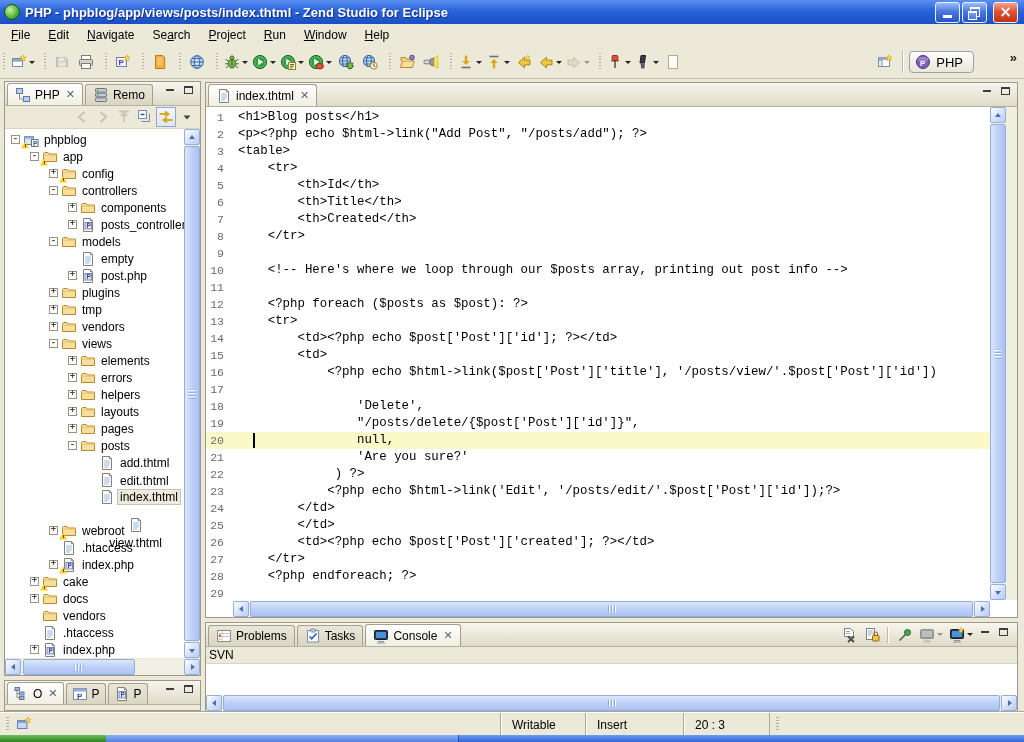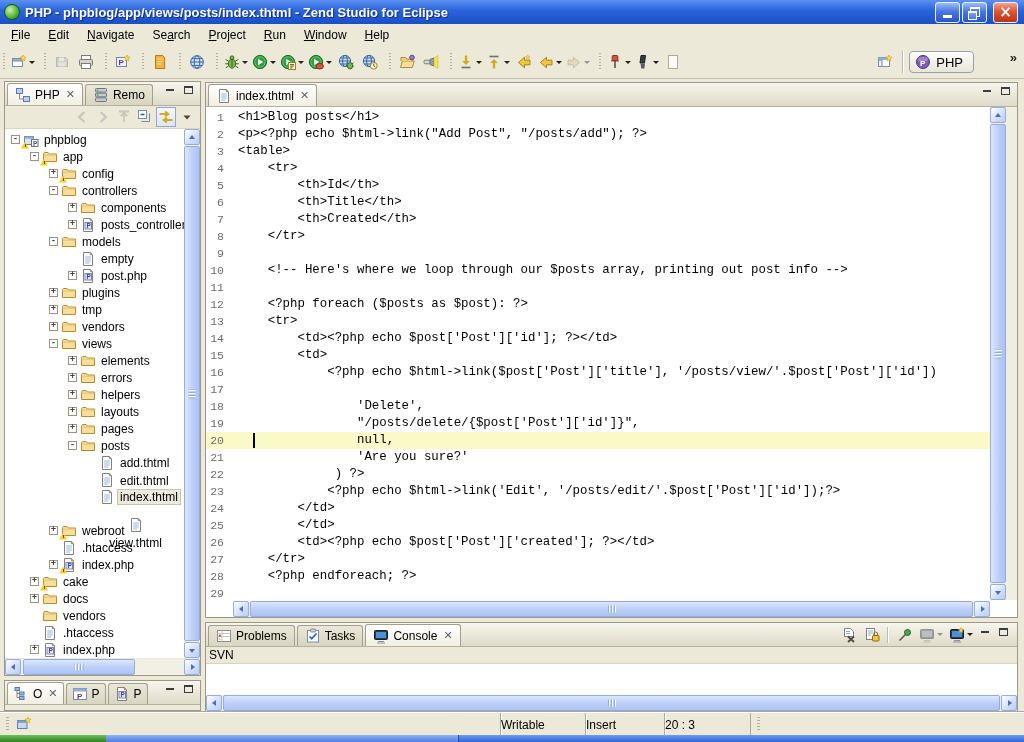--- a/index.html
+++ b/index.html
@@ -112,21 +112,21 @@
   .tri.l{border-right:4.5px solid #4A6FB8;margin-left:-4px;}
   .tri.r{border-left:4.5px solid #4A6FB8;margin-right:-4px;}
 
   
   .statusbar{position:absolute;left:0;right:0;top:712px;height:23px;background:#ECE9D8;
     border-top:1px solid #fff;box-shadow:0 -1px 0 #ACA899;}
   .sb-handle{position:absolute;left:6px;top:4px;bottom:4px;width:3px;
     background:repeating-linear-gradient(180deg,#B4AE9A 0 1px,transparent 1px 3px);}
   .fastview{position:absolute;left:16px;top:3px;}
   .fields{position:absolute;left:500px;top:0;bottom:0;display:flex;}
-  .field{box-sizing:border-box;border-left:1px solid #ACA899;box-shadow:inset 1px 0 0 #fff;display:flex;align-items:center;}
+  .field{box-sizing:border-box;border-left:1px solid #ACA899;box-shadow:inset 1px 0 0 #fff;display:flex;align-items:center;padding-left:11px;}
   .field.end{padding:0;}
   .grip{width:3px;margin-left:6px;margin-top:4px;margin-bottom:4px;
     background:repeating-linear-gradient(180deg,#B4AE9A 0 1px,transparent 1px 3px);}
   .taskbar{position:absolute;left:0;right:0;bottom:0;height:7px;background:linear-gradient(180deg,#6E9CF2,#2E66D8);}
   .tb-start{position:absolute;left:0;top:0;bottom:0;width:106px;background:linear-gradient(180deg,#6CC25A,var(--taskgreen));}
   .tb-seg{position:absolute;left:106px;top:0;bottom:0;width:352px;background:linear-gradient(180deg,#8FB0F4,#4F7FE4);border-right:1px solid #1E4FB0;}
 </style>
 </head>
 <body>
 
@@ -1080,21 +1080,21 @@
     <div class="sb-handle"></div>
     <div class="fastview ic" id="fastview-ic">
         <svg width="16" height="16" viewBox="0 0 16 16" fill="none">
           <rect x="1.5" y="4.5" width="9.5" height="8" fill="#C9D8F0" stroke="#6080B0"></rect>
           <rect x="1.5" y="4.5" width="9.5" height="2.4" fill="#7E9ECC"></rect>
           <path d="M12 1l.9 1.9 2.1.3-1.5 1.5.3 2.1-1.8-1-1.8 1 .3-2.1-1.5-1.5 2.1-.3z" fill="#FADC4B" stroke="#C8A01E" stroke-width=".6"></path>
         </svg>
       </div>
     <div class="fields" id="status-fields">
         <div class="field" style="width: 85px;">Writable</div>
-        <div class="field" style="width: 79px;">Insert</div>
+        <div class="field" style="width: 98px;">Insert</div>
         <div class="field" style="width: 86px;">20 : 3</div>
         <div class="field end"></div>
         <div class="grip"></div>
       </div>
   </div>
 
   <div class="taskbar">
     <div class="tb-start"></div>
     <div class="tb-seg"></div>
   </div>

